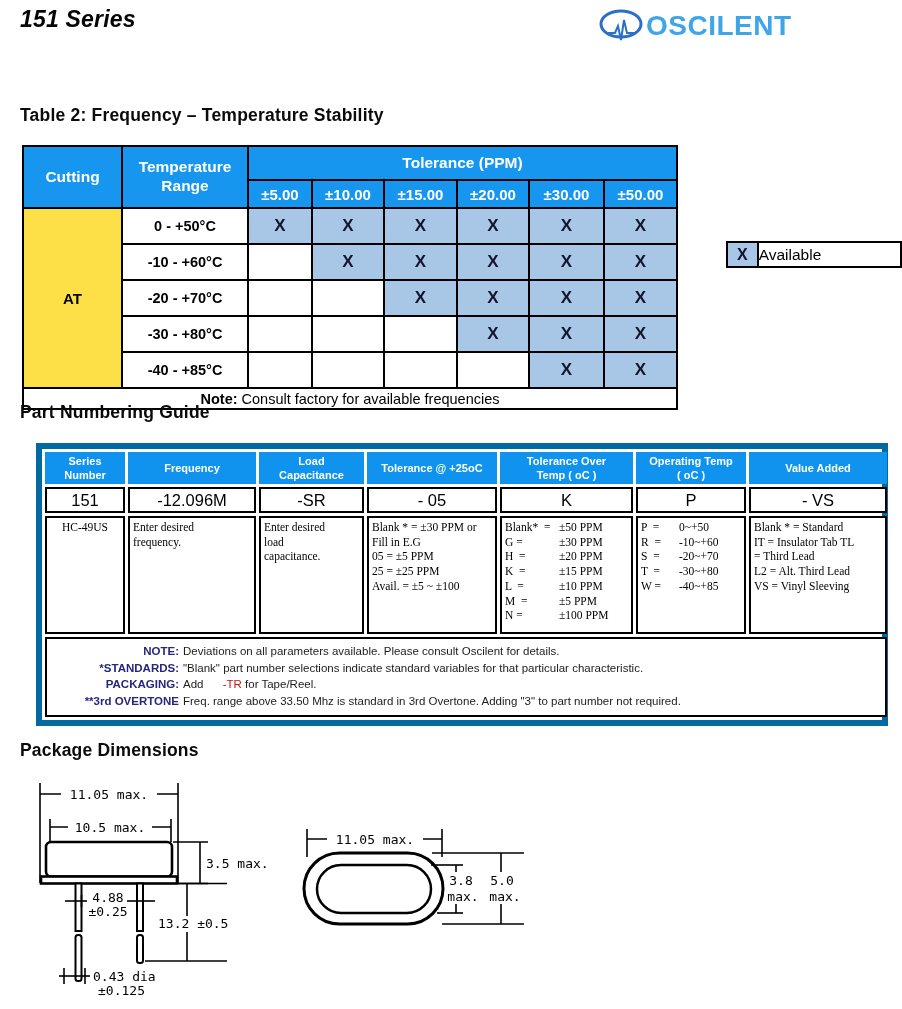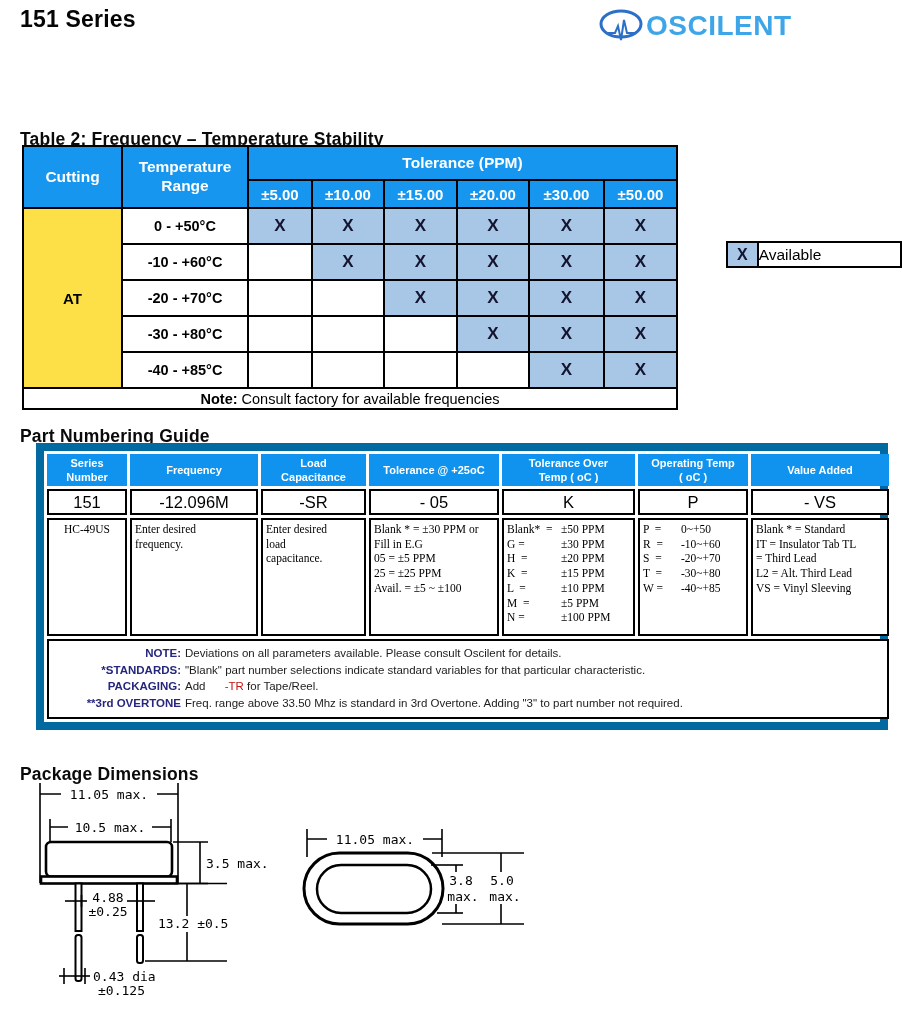--- a/index.html
+++ b/index.html
@@ -1,25 +1,25 @@
 <!DOCTYPE html>
 <html><head>
 <meta charset="utf-8">
 <style>
   html,body{margin:0;padding:0;background:#fff;}
   *{box-sizing:border-box;}
   body{font-family:"Liberation Sans","DejaVu Sans",sans-serif;color:#000;}
   .page{position:relative;width:902px;height:1009px;background:#fff;overflow:hidden;}
 
   
-  .title{position:absolute;left:20px;top:6px;font-size:23px;font-weight:bold;color:#050505;letter-spacing:.2px;}
+  .title{position:absolute;left:20px;top:6px;font-size:23px;font-weight:bold;color:#050505;letter-spacing:.2px;font-style:italic;}
   .logo{position:absolute;left:598px;top:5px;width:210px;height:40px;}
 
   
-  .h2{position:absolute;font-size:17.5px;font-weight:bold;color:#0a0a0a;letter-spacing:.2px;margin-top:24px;}
+  .h2{position:absolute;font-size:17.5px;font-weight:bold;color:#0a0a0a;letter-spacing:.2px;}
   .h2.t2{left:20px;top:105px;}
   .h2.png{left:20px;top:402px;}
   .h2.pkg{left:20px;top:740px;}
 
   
   table.t2{position:absolute;left:22px;top:145px;border-collapse:collapse;table-layout:fixed;padding-left:20px;}
   table.t2 td,table.t2 th{border:2px solid #000;padding:0;text-align:center;vertical-align:middle;overflow:hidden;}
   table.t2 th.blue{background:#1696ee;color:#fff;font-weight:bold;}
   .t2 .gh{font-size:15.5px;height:34px;}
   .t2 .tolh{font-size:15px;height:28px;}
@@ -31,21 +31,21 @@
   .t2 td.noterow{font-size:14.5px;height:21px;background:#fff;}
   .t2 td.noterow b{font-weight:bold;}
 
   
   table.legend{position:absolute;left:726px;top:241px;border-collapse:collapse;}
   table.legend td{border:2px solid #000;height:25px;vertical-align:middle;}
   .legend .lx{width:31px;background:#a8c7e7;text-align:center;font-weight:bold;font-size:16px;color:#14142e;}
   .legend .ltxt{width:145px;background:#fff;font-size:15.5px;padding-left:0;}
 
   
-  .pn-wrap{position:absolute;left:36px;top:443px;width:852px;border:8px solid #0369a1;background:#fff;}
+  .pn-wrap{position:absolute;left:36px;top:443px;width:852px;border:6px solid #0369a1;background:#fff;}
   table.pn{border-collapse:separate;border-spacing:3px;width:848px;table-layout:fixed;}
   table.pn td{padding:0;}
   .pn td.hd{background:#0f93ee;color:#fff;font-weight:bold;font-size:11px;text-align:center;vertical-align:middle;height:32px;line-height:1.3;white-space:pre-line;}
   .pn td.code{border:2px solid #000;text-align:center;font-size:16.5px;height:26px;vertical-align:middle;background:#fff;}
   .pn td.det{border:2px solid #000;font-size:11.5px;vertical-align:top;height:118px;padding:2px 3px;line-height:1.28;background:#fff;font-family:Liberation Serif, serif;}
   .pn td.det.ctr{text-align:center;}
   .pn .pre{white-space:pre-line;}
   .pn .kv{display:flex;}
   .pn .kv .k{flex:0 0 54px;white-space:pre;}
   .pn .kv.op .k{flex:0 0 38px;}

